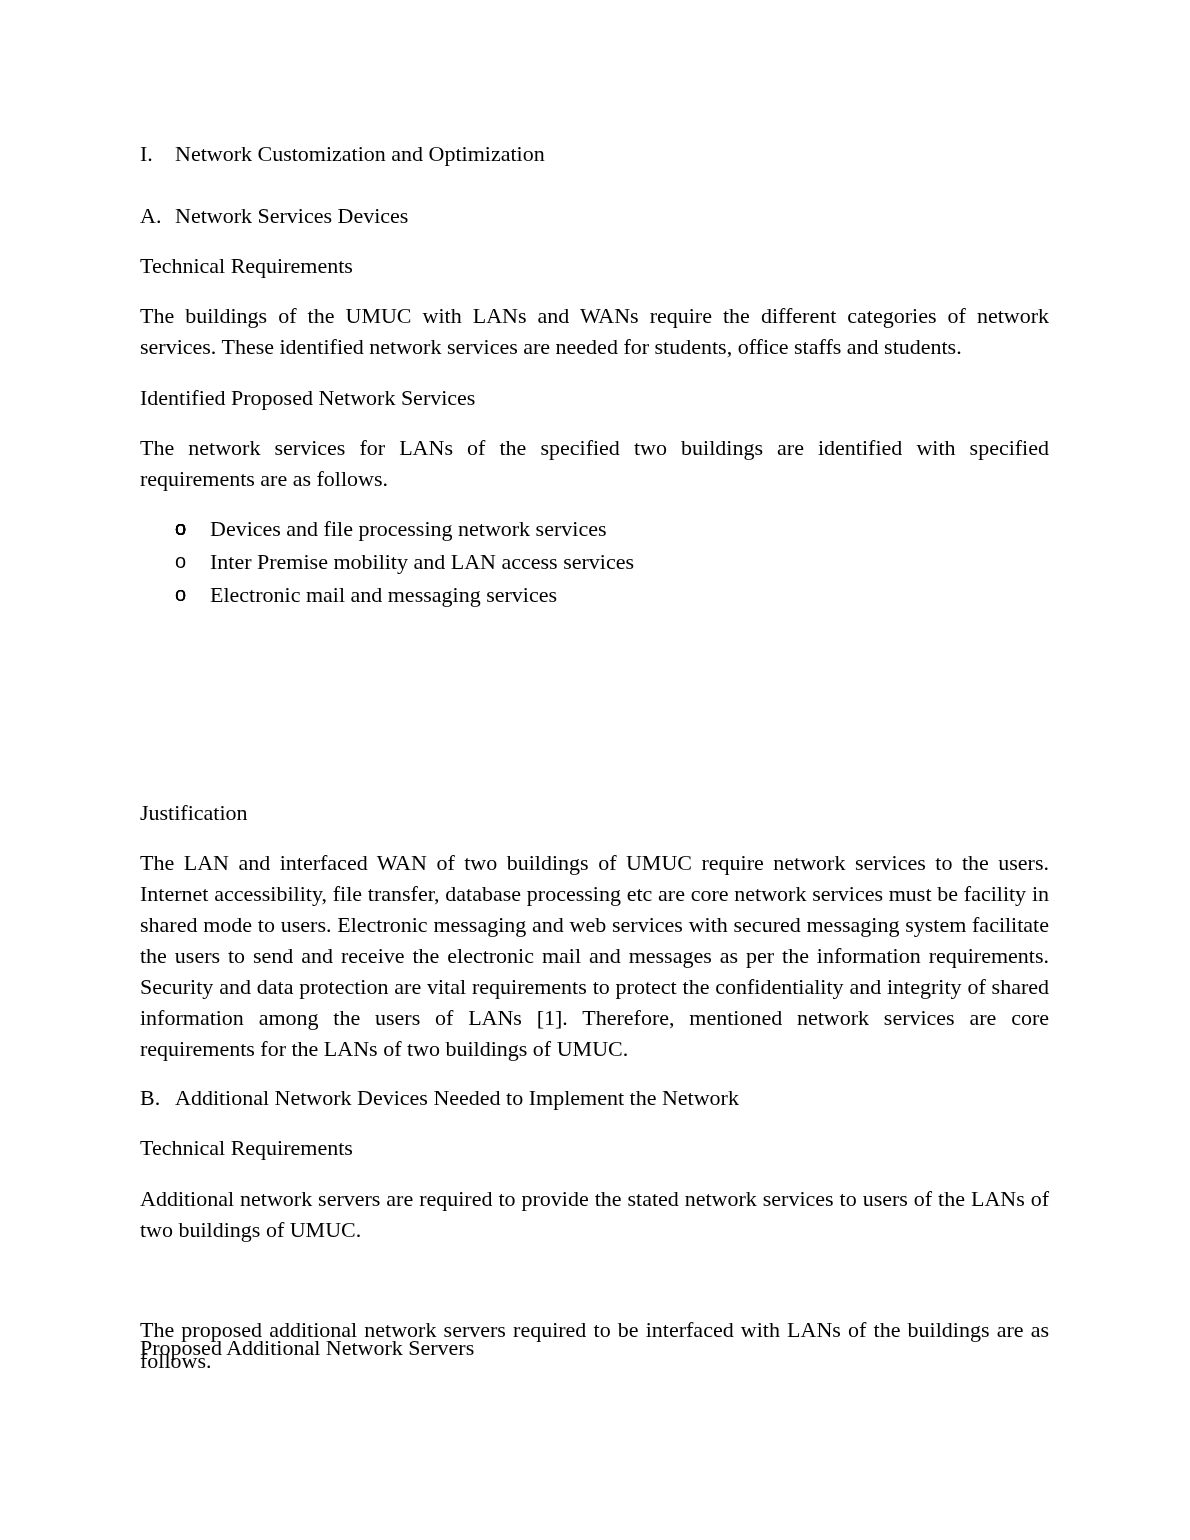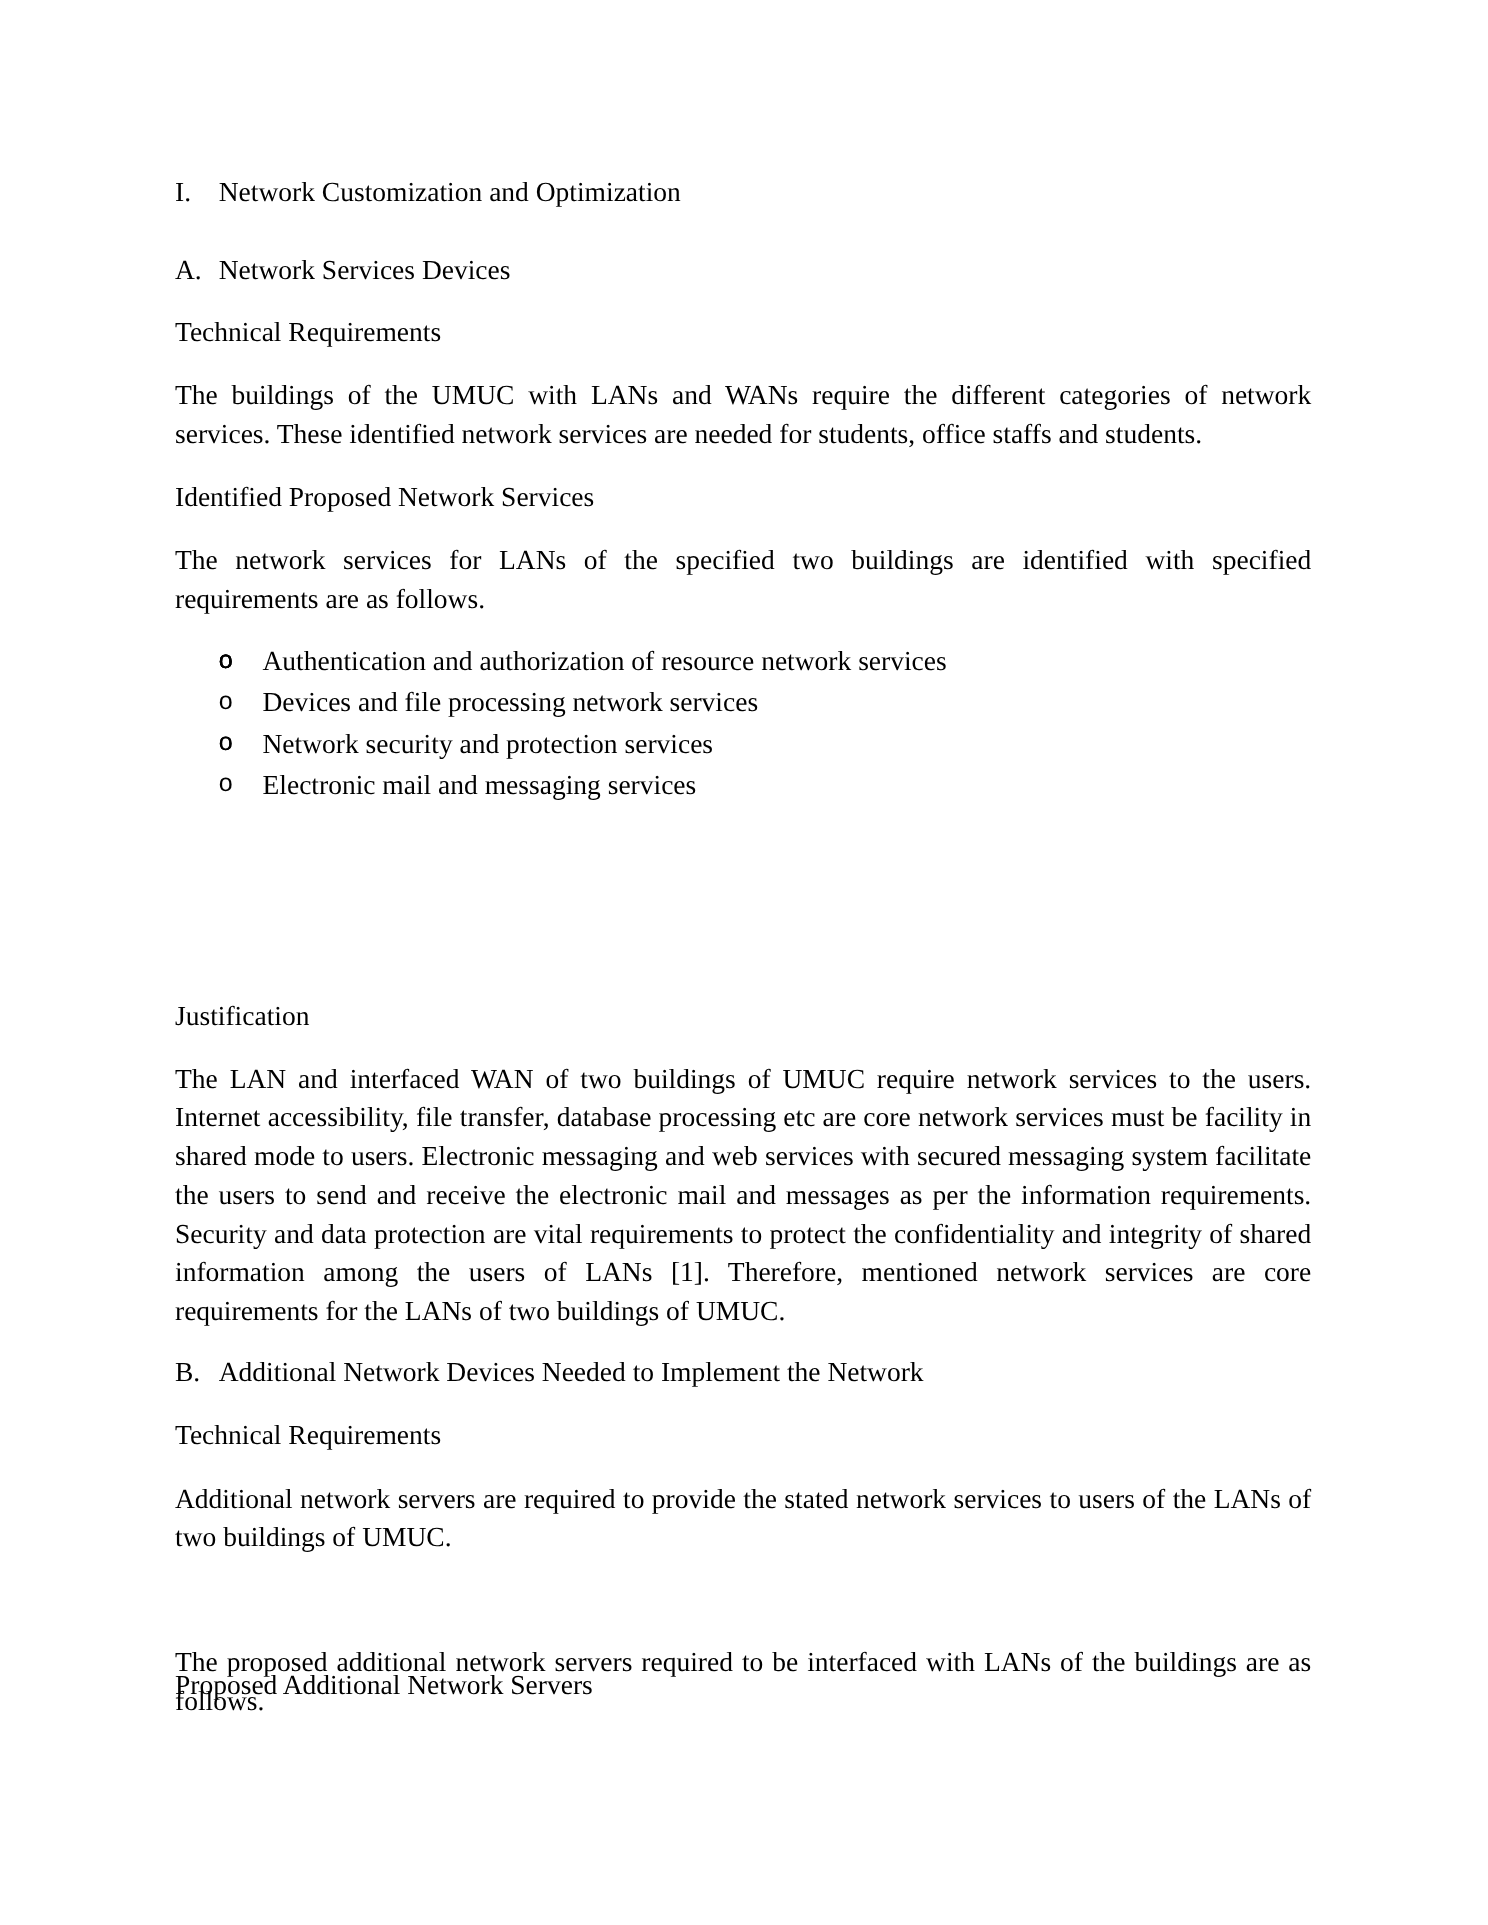--- a/index.html
+++ b/index.html
@@ -79,24 +79,24 @@
   <div class="blk heading" style="top:250px;">Technical Requirements</div>
   <div class="blk para" style="top:300px;">The buildings of the UMUC with LANs and WANs require the different categories of network services. These identified network services are needed for students, office staffs and students.</div>
 
   <div class="blk heading" style="top:382px;">Identified Proposed Network Services</div>
   <div class="blk para" style="top:432px;">The network services for LANs of the specified two buildings are identified with specified requirements are as follows.</div>
 
   <ul class="list" style="top:512px;">
     <li><span class="bullet">o</span></li>
     <li><span class="bullet">o</span></li>
     <li><span class="bullet">o</span></li>
-    <li><span class="bullet">o</span><span>Authentication and authorization of resource network services</span></li>
+    <li><span class="bullet">o</span></li>
     <li><span class="bullet">o</span><span>Devices and file processing network services</span></li>
+    <li><span class="bullet">o</span><span>Inter Premise mobility and LAN access services</span></li>
     <li><span class="bullet">o</span></li>
-    <li><span class="bullet">o</span><span>Network security and protection services</span></li>
     <li><span class="bullet">o</span><span>Electronic mail and messaging services</span></li>
   </ul>
 
   <div class="blk heading" style="top:797px;">Justification</div>
   <div class="blk para" style="top:847px;">The LAN and interfaced WAN of two buildings of UMUC require network services to the users. Internet accessibility, file transfer, database processing etc are core network services must be facility in shared mode to users. Electronic messaging and web services with secured messaging system facilitate the users to send and receive the electronic mail and messages as per the information requirements. Security and data protection are vital requirements to protect the confidentiality and integrity of shared information among the users of LANs [1]. Therefore, mentioned network services are core requirements for the LANs of two buildings of UMUC.</div>
 
   <div class="blk heading" style="top:1082px;">
     <span class="num">B.</span><span>Additional Network Devices Needed to Implement the Network</span>
   </div>
 

